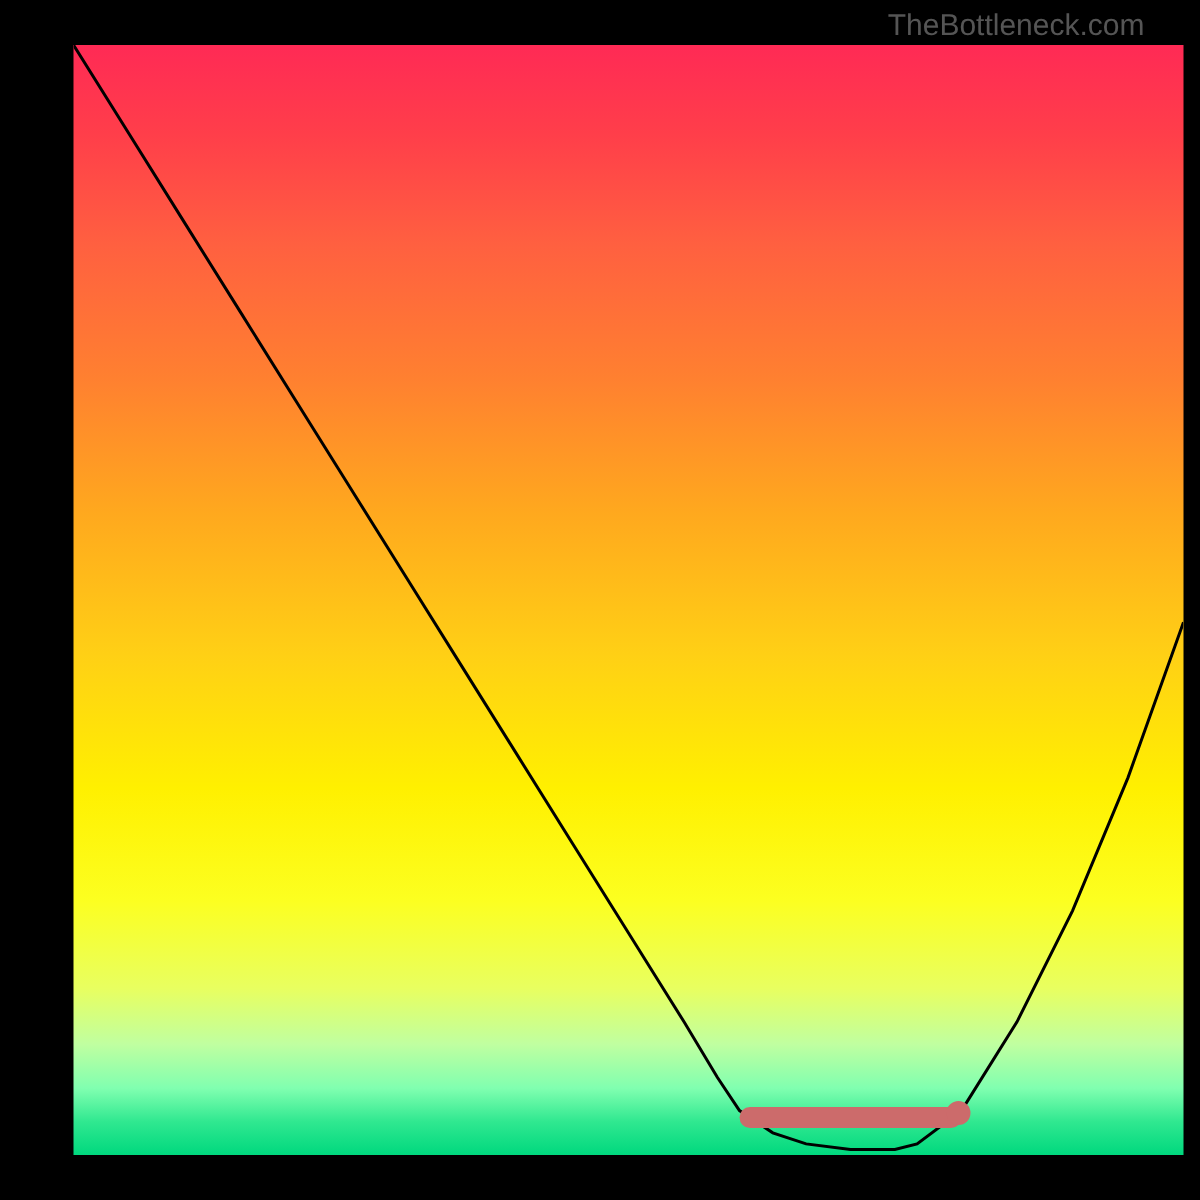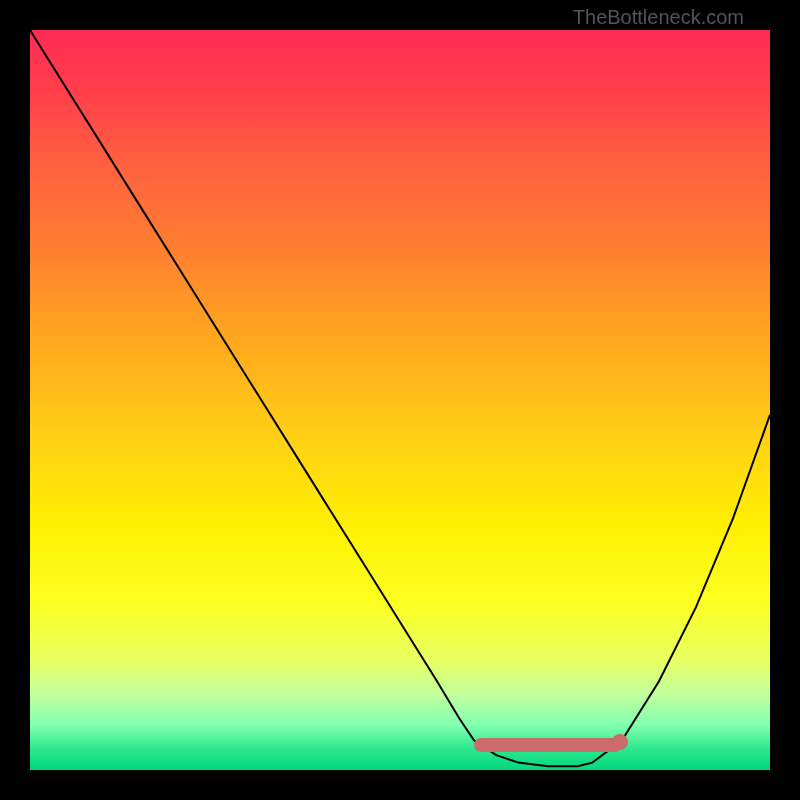--- a/index.html
+++ b/index.html
@@ -9,20 +9,21 @@
     height: 800px;
     background: #000;
     font-family: Arial, sans-serif;
     overflow: hidden;
   }
   .container {
     width: 756px;
     height: 800px;
     position: relative;
     background: #000;
+    margin-left: 19px;
   }
   .watermark {
     position: absolute;
     top: 6px;
     right: 12px;
     color: #555;
     font-size: 20px;
     font-weight: 500;
     z-index: 10;
   }

